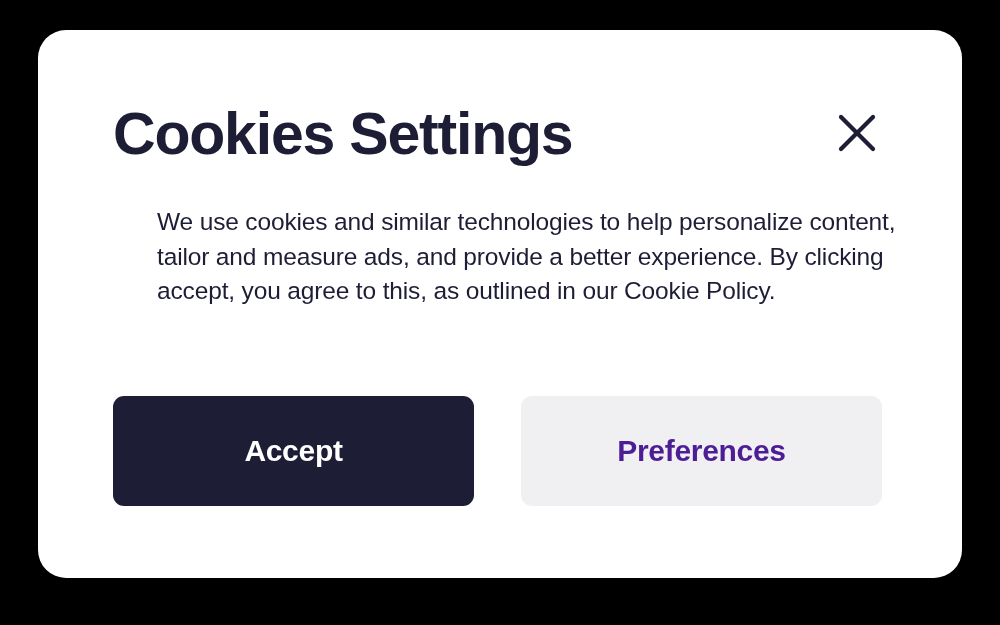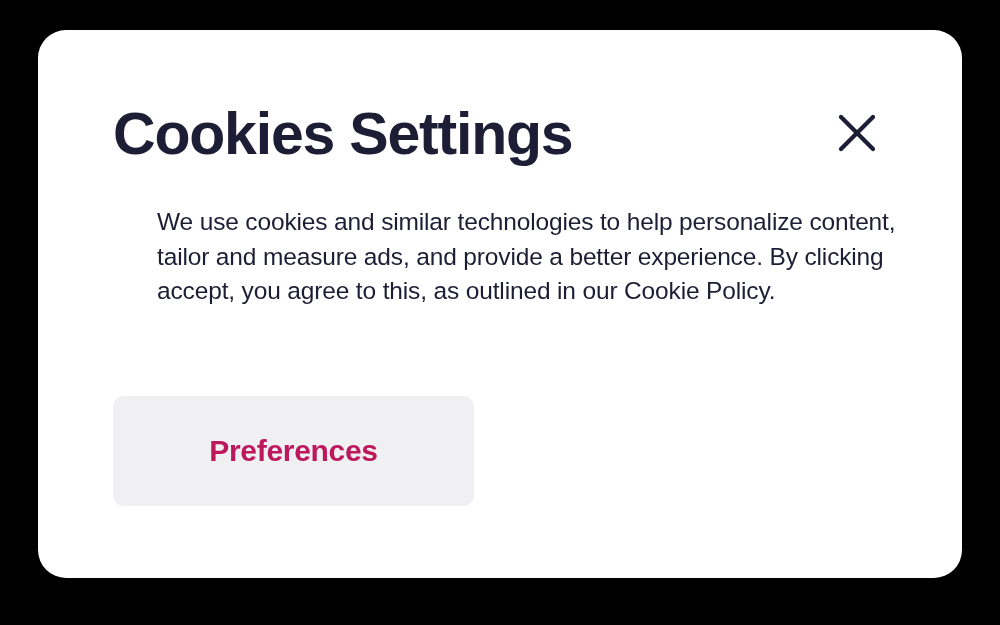--- a/index.html
+++ b/index.html
@@ -112,21 +112,21 @@
     padding: 0;
   }
 
   .dlg-btn--accept {
     background: #1d1d35;
     color: #ffffff;
   }
 
   .dlg-btn--preferences {
     background: #f0f0f3;
-    color: #be185d;
+    color: #4c1d95;
   }
 </style>
 </head>
 <body>
 
 <div class="screen">
 
   <div class="cookie-dialog">
 
     <div class="dialog-header">
@@ -140,17 +140,18 @@
           </svg>
         </span>
       </button>
     </div>
 
     <div class="dialog-body">
       <p class="dialog-text">We use cookies and similar technologies to help personalize content, tailor and measure ads, and provide a better experience. By clicking accept, you agree to this, as outlined in our Cookie Policy.</p>
     </div>
 
     <div class="dialog-actions">
+      <button class="dlg-btn dlg-btn--accept">Accept</button>
       <button class="dlg-btn dlg-btn--preferences">Preferences</button>
     </div>
 
   </div>
 </div>
 
 </body></html>

